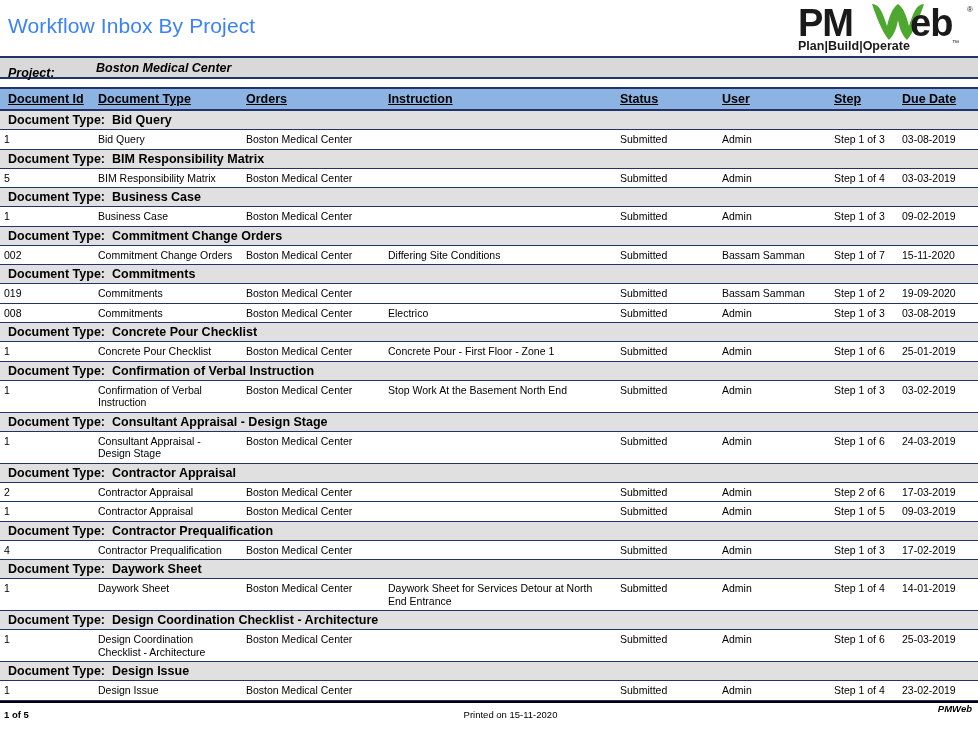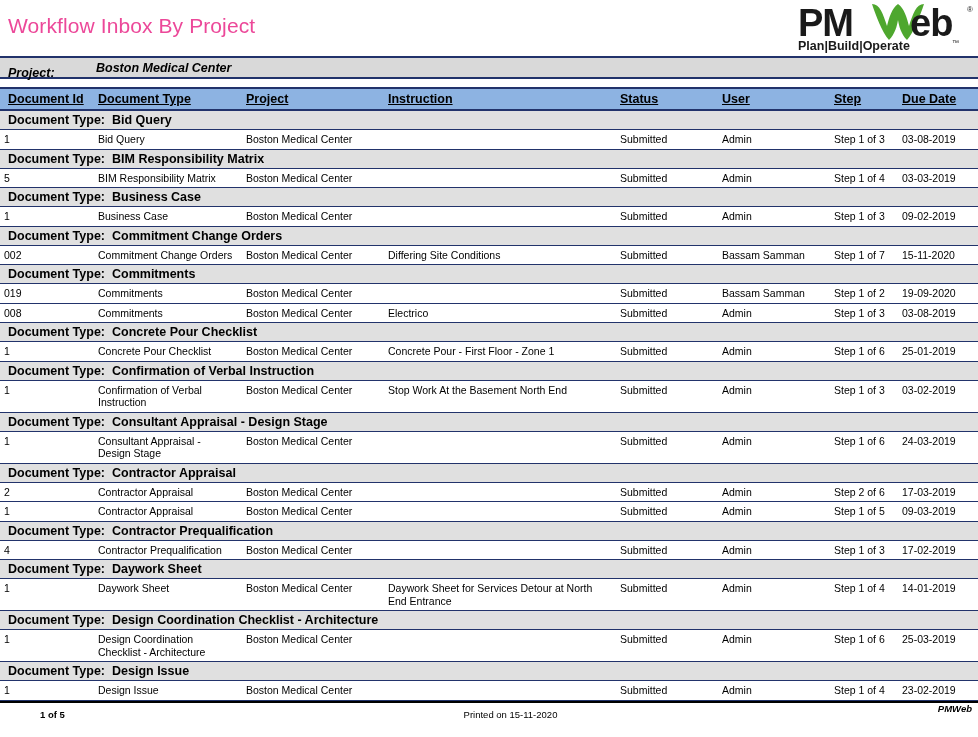--- a/index.html
+++ b/index.html
@@ -22,21 +22,21 @@
     height: 56px;
     padding: 0;
   }
   #report-title {
     position: absolute;
     left: 8px;
     top: 14px;
     font-size: 21px;
     font-weight: 400;
     letter-spacing: 0.1px;
-    color: #ec4899;
+    color: #3b82f6;
     white-space: nowrap;
   }
 
   
   #brand-logo {
     position: absolute;
     right: 4px;
     top: 2px;
     width: 190px;
     height: 52px;
@@ -131,21 +131,21 @@
     border-top: 2px solid #000000;
     height: 24px;
   }
   #report-footer .f-inner {
     position: relative;
     height: 24px;
     font-size: 9.5px;
     font-weight: bold;
   }
   #footer-page {
-    position: absolute; left: 4px; top: 6px; margin-left: 36px;
+    position: absolute; left: 4px; top: 6px;
   }
   #footer-printed {
     position: absolute; left: 0; right: 0; top: 6px;
     text-align: center;
     font-weight: normal;
     margin-left: 43px;
   }
   #footer-brand {
     position: absolute; right: 6px; top: 0;
     font-weight: bold; font-style: italic;
@@ -186,21 +186,21 @@
       <col class="c-desc">
     <col class="c-stat">
       <col class="c-user">
       <col class="c-step">
       <col class="c-due">
   </colgroup>
   <thead>
     <tr>
       <th>Document Id</th>
       <th>Document Type</th>
-      <th>Project</th>
+      <th>Orders</th>
       <th>Instruction</th>
       <th>Status</th>
       <th>User</th>
       <th>Step</th>
       <th>Due Date</th>
     </tr>
   </thead>
   <tbody id="table-body">
       <tr class="group-row">
         <td colspan="8"><span class="group-label">Document Type:</span><span>Bid Query</span></td>

